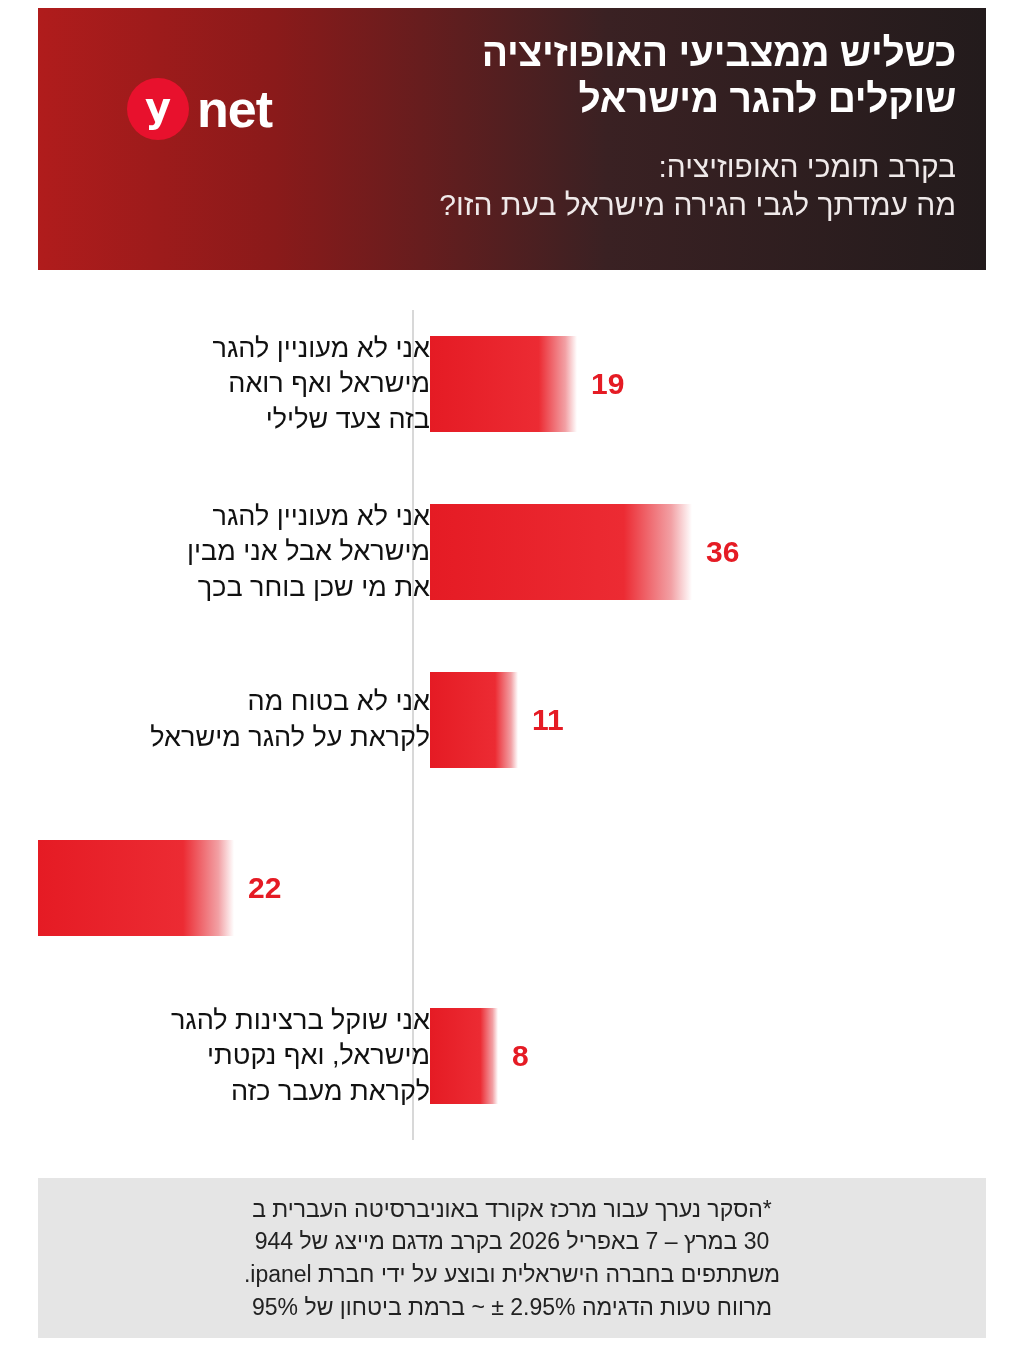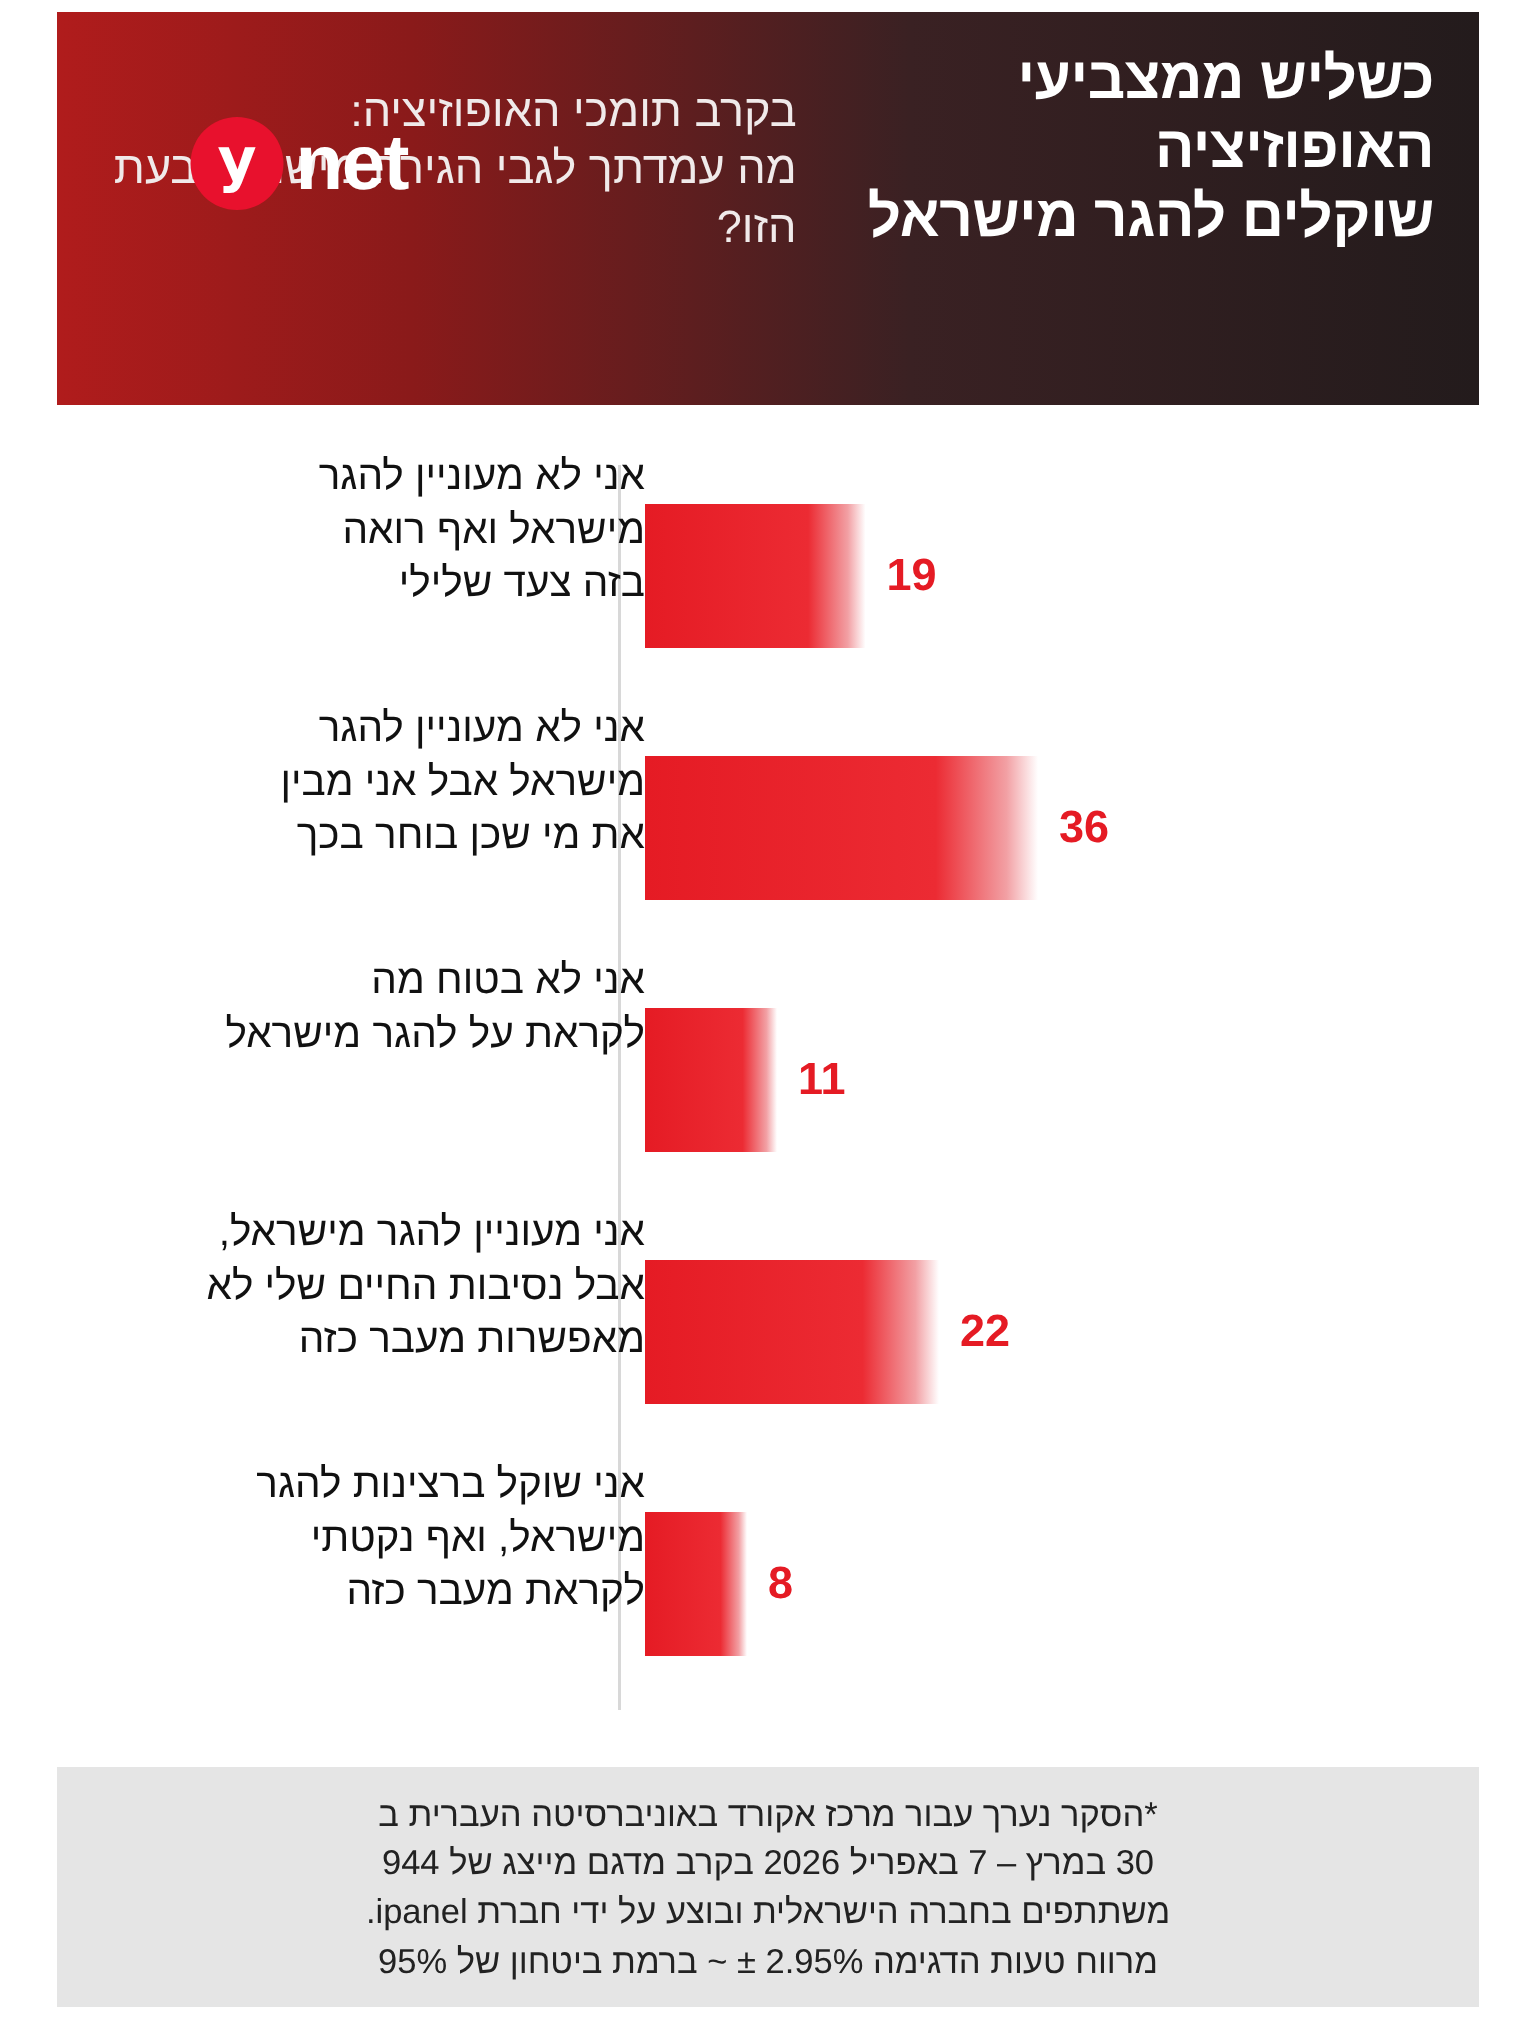--- a/index.html
+++ b/index.html
@@ -25,21 +25,21 @@
 
   
   .header {
     position: absolute;
     top: 8px;
     right: 38px;
     left: 38px;
     height: 262px;
     background: linear-gradient(90deg, #b01c1c 0%, #8a1a1a 25%, #3a2123 60%, #231b1c 100%);
     display: flex;
-    flex-direction: row;
+    flex-direction: column;
     justify-content: flex-start;
     box-sizing: border-box;
     padding: 22px 30px 18px 30px;
     overflow: hidden;
   }
 
   .header-title {
     color: #ffffff;
     font-size: 39px;
     font-weight: bold;
@@ -113,20 +113,21 @@
     right: 572px;
     width: 2px;
     background: #d8d8d8;
   }
 
   .row {
     position: relative;
     height: 168px;
     display: flex;
     flex-direction: row-reverse;
+    align-items: center;
   }
 
   .row-label {
     width: 392px;
     text-align: right;
     direction: rtl;
     font-size: 27px;
     line-height: 1.32;
     color: #111111;
     padding-left: 18px;
@@ -228,23 +229,20 @@
     <div class="row">
       <div class="row-label">אני לא בטוח מה
 לקראת על להגר מישראל</div>
       <div class="bar-area">
         <div class="bar" style="width:88px"></div>
         <div class="bar-value">11</div>
       </div>
     </div>
 
     <div class="row">
-      <div class="row-label">אני מעוניין להגר מישראל,
-אבל נסיבות החיים שלי לא
-מאפשרות מעבר כזה</div>
       <div class="bar-area">
         <div class="bar" style="width:196px"></div>
         <div class="bar-value">22</div>
       </div>
     </div>
 
     <div class="row">
       <div class="row-label">אני שוקל ברצינות להגר
 מישראל, ואף נקטתי
 לקראת מעבר כזה</div>

